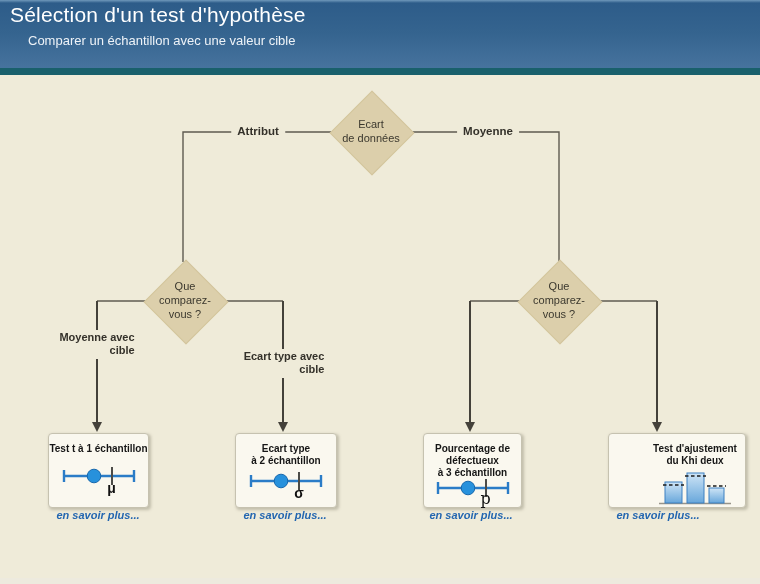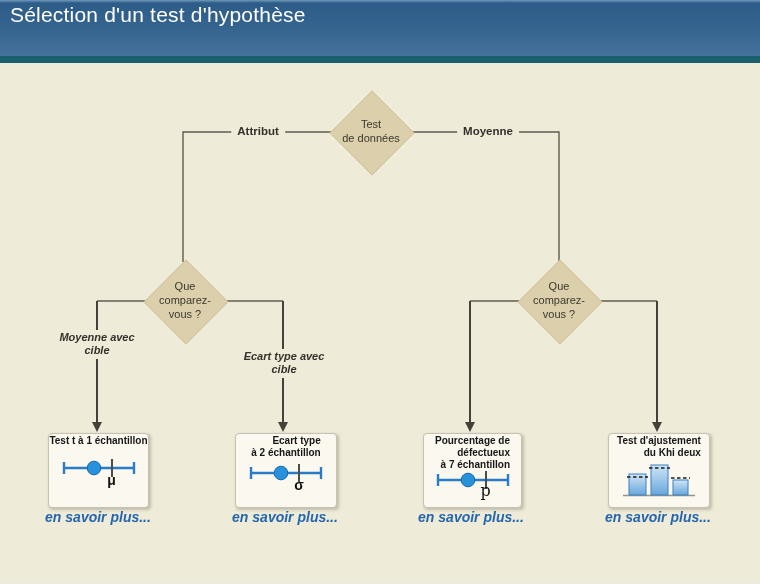--- a/index.html
+++ b/index.html
@@ -1,56 +1,56 @@
 <!DOCTYPE html>
 <html><head>
 <meta charset="utf-8">
 <style>
   html,body{margin:0;padding:0;}
   body{font-family:"Liberation Sans",sans-serif;background:#efebd9;}
   .stage{position:relative;width:760px;height:584px;background:#efebd9;overflow:hidden;}
 
   
-  .hdr{position:absolute;left:0;top:0;width:760px;height:63px;
+  .hdr{position:absolute;left:0;top:0;width:760px;height:75px;
        background:linear-gradient(180deg,#7099bb 0,#2d5c89 3px,#35648f 45%,#4a76a1 100%);}
   .hdr-title{position:absolute;left:10px;top:3px;color:#ffffff;font-size:21px;font-weight:400;letter-spacing:.2px;}
   .hdr-sub{position:absolute;left:28px;top:33px;color:#eef3f8;font-size:13px;font-weight:400;}
   .hdr-strip{position:absolute;left:0;bottom:0;width:760px;height:7px;background:#19606c;}
 
   
   svg.wires{position:absolute;left:0;top:0;width:760px;height:584px;pointer-events:none;}
 
   
   .dmd{position:absolute;width:84px;height:84px;}
   .dmd .shape{position:absolute;left:13px;top:13px;width:58px;height:58px;
               background:#dccfab;border:1px solid #d3c59d;transform:rotate(45deg);}
   .dmd .lbl{position:absolute;left:-8px;top:0;width:100px;height:84px;display:flex;align-items:center;justify-content:center;
             text-align:center;font-size:11px;line-height:1.25;color:#3b382e;white-space:pre-line;}
 
   
   .edge-lbl{position:absolute;transform:translateX(-50%);background:#efebd9;padding:0 6px;
             font-size:11.5px;font-weight:600;color:#34312a;white-space:nowrap;}
   .branch-lbl{position:absolute;transform:translateX(-50%);background:#efebd9;padding:1px 3px;
-              font-size:11px;font-weight:600;color:#34312a;text-align:center;line-height:1.22;white-space:pre-line;font-style:italic;}
+              font-size:11px;font-weight:600;color:#34312a;text-align:right;line-height:1.22;white-space:pre-line;}
 
   
   .card{position:absolute;height:73px;background:#faf8ef;border:1px solid #c6c2b0;border-radius:4px;
         box-shadow:1.5px 1.5px 3px rgba(110,105,85,.35);display:flex;flex-direction:column;align-items:center;cursor:pointer;}
-  .card .ttl{margin-top:1px;font-size:10px;font-weight:700;color:#161616;text-align:right;line-height:1.18;white-space:pre-line;}
+  .card .ttl{margin-top:9px;font-size:10px;font-weight:700;color:#161616;text-align:center;line-height:1.18;white-space:pre-line;}
   .plot{position:relative;width:82px;height:34px;}
   .card.one-line .plot{margin-top:9px;}
   .card.two-line .plot{margin-top:2px;}
   .card.three-line .plot{margin-top:-2px;}
   .sym{position:absolute;left:54px;top:17px;transform:translateX(-50%);
        font-size:14px;font-weight:700;color:#111;line-height:1;}
   .sym.serif{font-family:"DejaVu Serif",serif;font-size:16px;font-weight:500;top:15px;}
   .bars{margin-top:2px;}
 
   
-  .learn{position:absolute;transform:translateX(-50%);font-size:14px;font-style:italic;font-weight:600;
+  .learn{position:absolute;transform:translateX(-50%);font-size:11px;font-style:italic;font-weight:600;
          color:#2366b0;text-decoration:none;white-space:nowrap;cursor:pointer;}
 
   .bottom-strip{position:absolute;left:0;bottom:0;width:760px;height:6px;background:#edeade;}
 </style>
 </head>
 <body>
 
 <div class="stage">
 
   <svg class="wires" viewBox="0 0 760 584">
@@ -71,26 +71,27 @@
     <g fill="#44413a" stroke="none">
       <polygon points="92,422 102,422 97,432"></polygon>
       <polygon points="278,422 288,422 283,432"></polygon>
       <polygon points="465,422 475,422 470,432"></polygon>
       <polygon points="652,422 662,422 657,432"></polygon>
     </g>
   </svg>
 
   <div class="hdr">
     <div class="hdr-title">Sélection d'un test d'hypothèse</div>
+    <div class="hdr-sub">Comparer un échantillon avec une valeur cible</div>
     <div class="hdr-strip"></div>
   </div>
 
   <div class="dmd" style="left:329px;top:90px;">
     <div class="shape"></div>
-    <div class="lbl">Test
+    <div class="lbl">Ecart
 de données</div>
   </div>
   <div class="dmd" style="left:143px;top:259px;">
     <div class="shape"></div>
     <div class="lbl">Que
 comparez-
 vous ?</div>
   </div>
   <div class="dmd" style="left:517px;top:259px;">
     <div class="shape"></div>
@@ -138,37 +139,37 @@
         <circle cx="36" cy="12" r="6.8" fill="#2791dc" stroke="#1768ad" stroke-width="1"></circle>
       </svg>
       <span class="sym">σ</span>
     </div>
   </div>
   <a class="learn" style="left:285px;top:509px;">en savoir plus...</a>
 
   <div class="card three-line" style="left:423px;top:433px;width:97px;">
     <div class="ttl">Pourcentage de
 défectueux
-à 7 échantillon</div>
+à 3 échantillon</div>
     <div class="plot">
       <svg width="82" height="34" viewBox="0 0 82 34">
         <g stroke="#2a7cc7" stroke-width="2.4" fill="none">
           <path d="M6,12 H76"></path>
             <path d="M6,6 V18"></path>
             <path d="M76,6 V18"></path>
         </g>
         <path d="M54,3 V21" stroke="#4c4c48" stroke-width="2" fill="none"></path>
         <circle cx="36" cy="12" r="6.8" fill="#2791dc" stroke="#1768ad" stroke-width="1"></circle>
       </svg>
       <span class="sym serif">p</span>
     </div>
   </div>
   <a class="learn" style="left:471px;top:509px;">en savoir plus...</a>
 
-  <div class="card two-line" style="left:608px;top:433px;width:100px;">
+  <div class="card two-line" style="left:608px;top:433px;width:100px;padding-left:36px;">
     <div class="ttl">Test d'ajustement
 du Khi deux</div>
     <svg class="bars" width="84" height="38" viewBox="0 0 84 38">
       <defs>
         <linearGradient id="barGrad" x1="0" y1="0" x2="0" y2="1">
           <stop offset="0" stop-color="#cfe5f6"></stop>
           <stop offset="1" stop-color="#68a7db"></stop>
         </linearGradient>
       </defs>
       <path d="M6,34.5 H78" stroke="#98948a" stroke-width="1.5" fill="none"></path>

